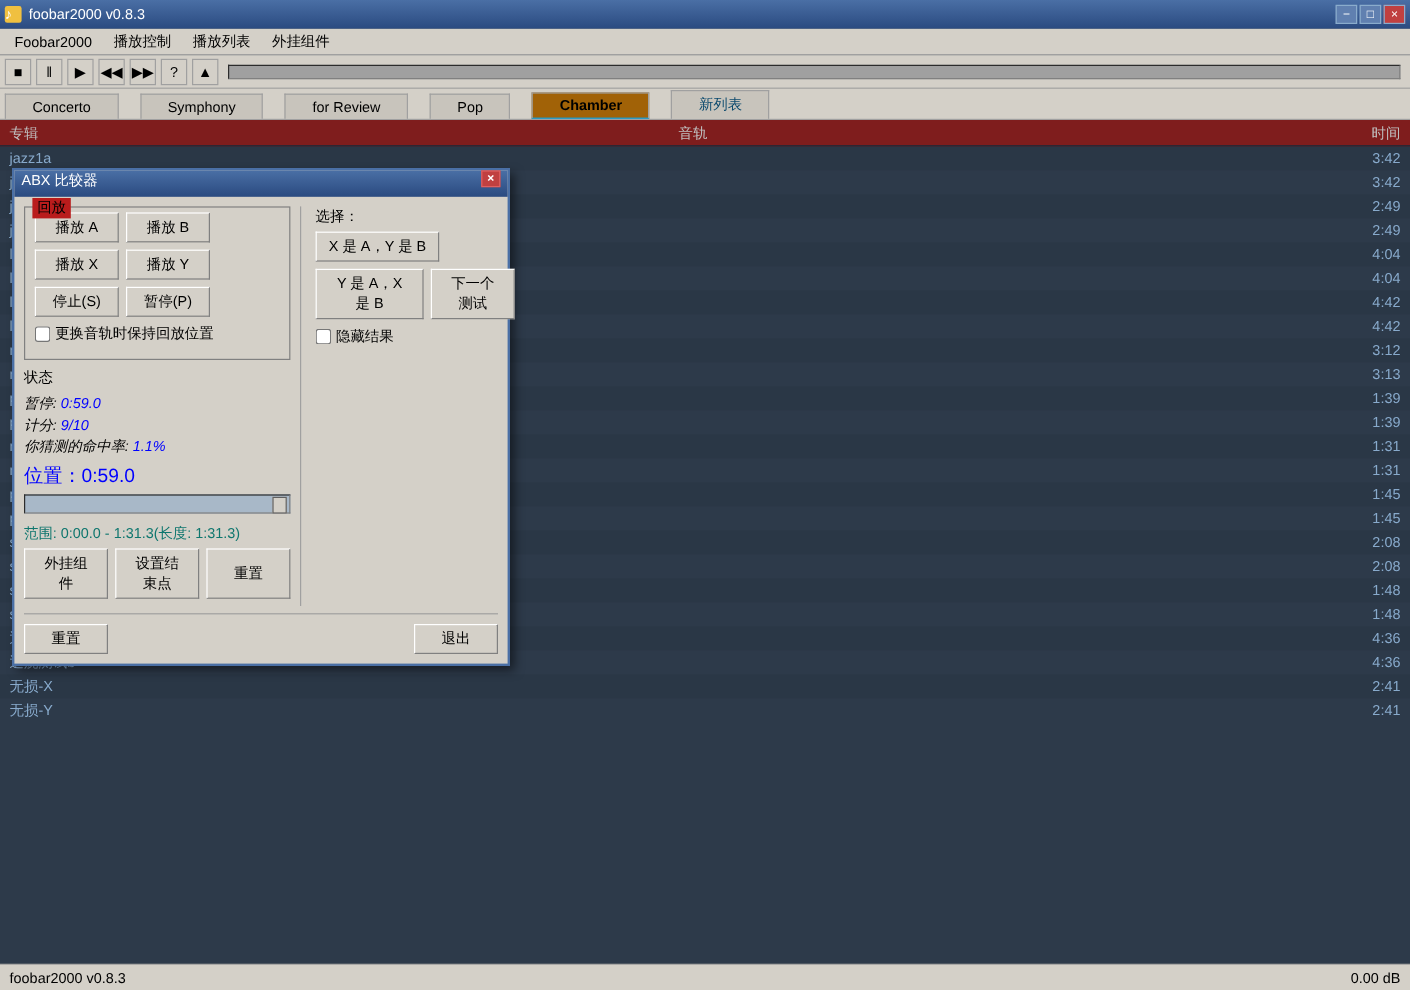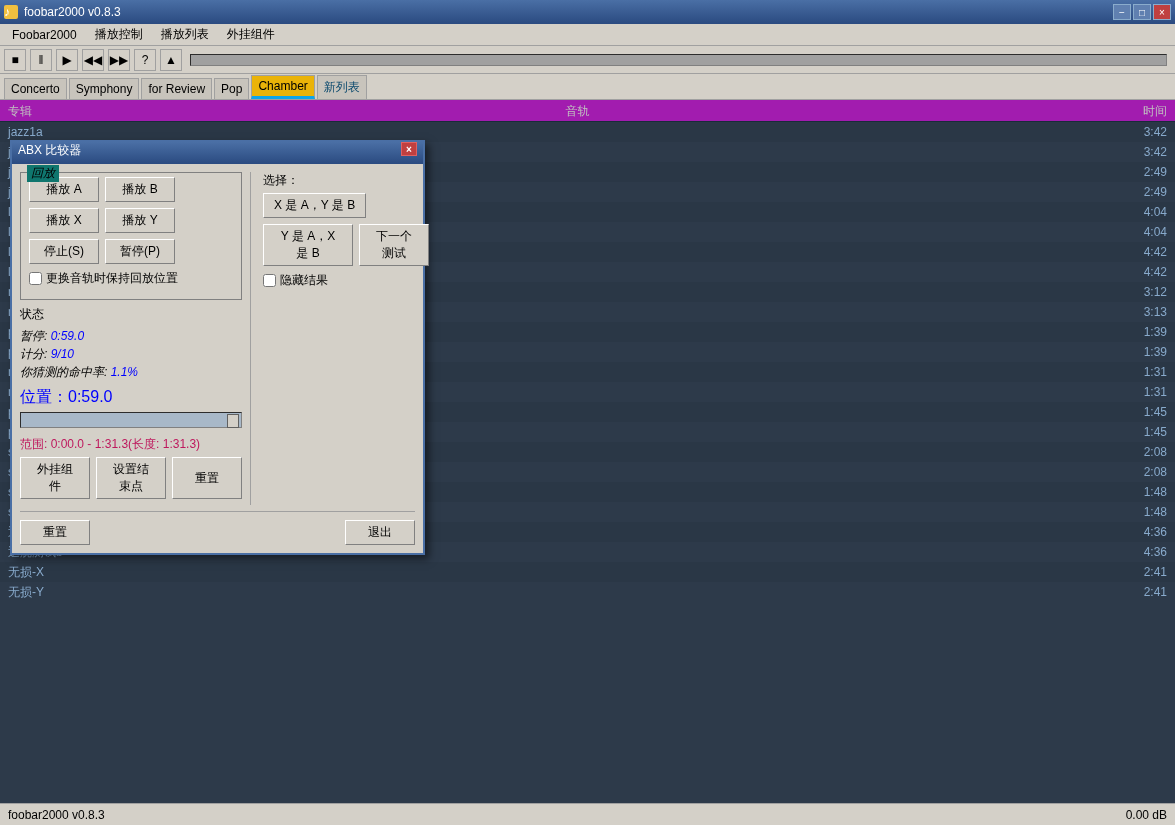--- a/index.html
+++ b/index.html
@@ -103,33 +103,33 @@
     #tabsbar {
       width: 100%;
       height: 26px;
       background: #d4d0c8;
       display: flex;
       align-items: flex-end;
       padding: 0 4px;
       border-bottom: 1px solid #a0a0a0;
     }
     .tab {
-      padding: 3px 6px;
+      padding: 3px 22px;
       background: #c8c4bc;
       border: 1px solid #a0a0a0;
       border-bottom: none;
       font-size: 12px;
       cursor: pointer;
       color: #000;
-      margin-right: 2px;
+      margin-right: 18px;
     }
     .tab.active {
-      background: #eab308;
-      border-bottom: 3px solid #0ea5e9;
-      font-weight: normal;
+      background: #a16207;
+      border-bottom: 1px solid #0ea5e9;
+      font-weight: bold;
     }
     .tab.new-tab {
       color: #0c4a6e;
     }
 
     
     #main {
       display: flex;
       width: 100%;
       height: calc(825px - 24px - 22px - 28px - 26px - 22px);
@@ -137,21 +137,21 @@
 
     
     #playlist-panel {
       flex: 1;
       background: #2d3a4a;
       display: flex;
       flex-direction: column;
     }
     #playlist-header {
       display: flex;
-      background: #a21caf;
+      background: #7f1d1d;
       border-bottom: 1px solid #1a2a3a;
       height: 22px;
     }
     .pl-col-header {
       color: #c0c0c0;
       font-size: 12px;
       padding: 3px 8px;
       flex: 1;
     }
     .pl-col-header.time { text-align: right; padding-right: 8px; width: 60px; flex: 0 0 60px; }
@@ -271,24 +271,23 @@
     .group-box {
       border: 1px solid #808080;
       padding: 4px 8px 8px 8px;
       margin-bottom: 6px;
       position: relative;
     }
     .group-box-title {
       position: absolute;
       top: -8px;
       left: 6px;
-      background: #0f766e;
+      background: #b91c1c;
       padding: 0 4px;
       font-size: 12px;
-      font-style: italic;
     }
 
     
     #status-section {
       margin-top: 6px;
     }
     .status-label {
       font-size: 12px;
       color: #000;
       line-height: 18px;
@@ -323,21 +322,21 @@
     .slider-thumb {
       width: 12px; height: 14px;
       background: #d4d0c8;
       border: 1px solid #606060;
       position: absolute;
       top: 1px;
       right: 2px;
     }
     .range-label {
       font-size: 12px;
-      color: #be185d;
+      color: #0f766e;
       margin-bottom: 4px;
     }
 
     .checkbox-row {
       display: flex;
       align-items: center;
       gap: 4px;
       margin-bottom: 4px;
     }
     .checkbox-row input[type=checkbox] {

